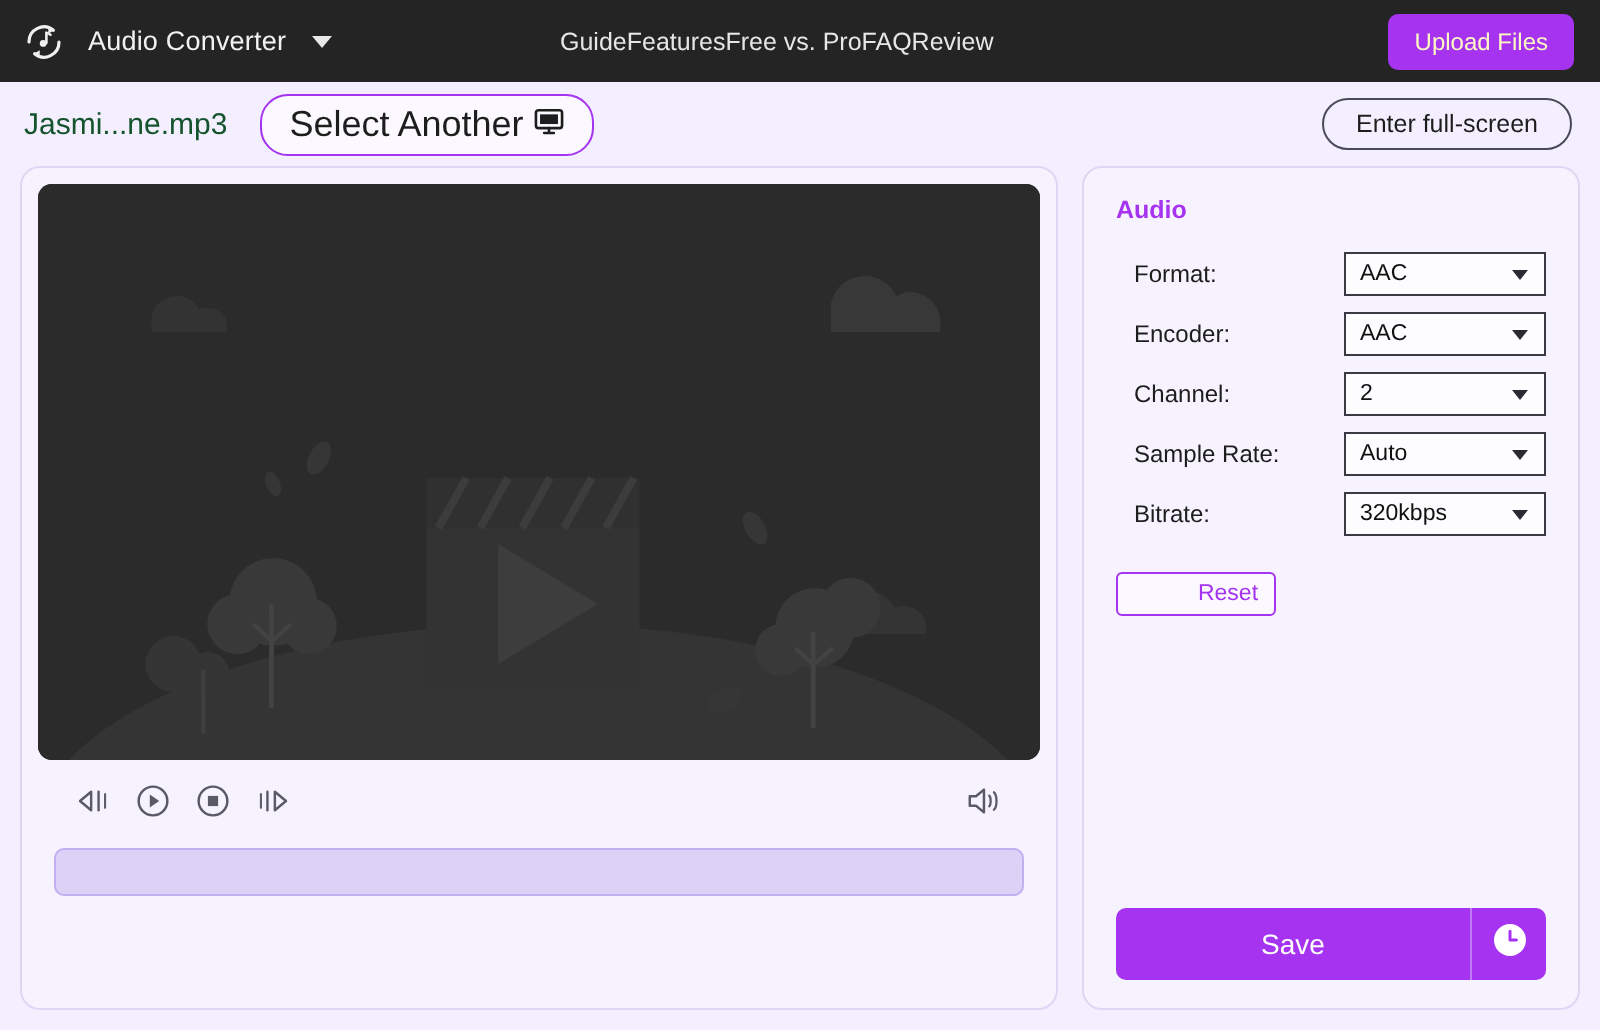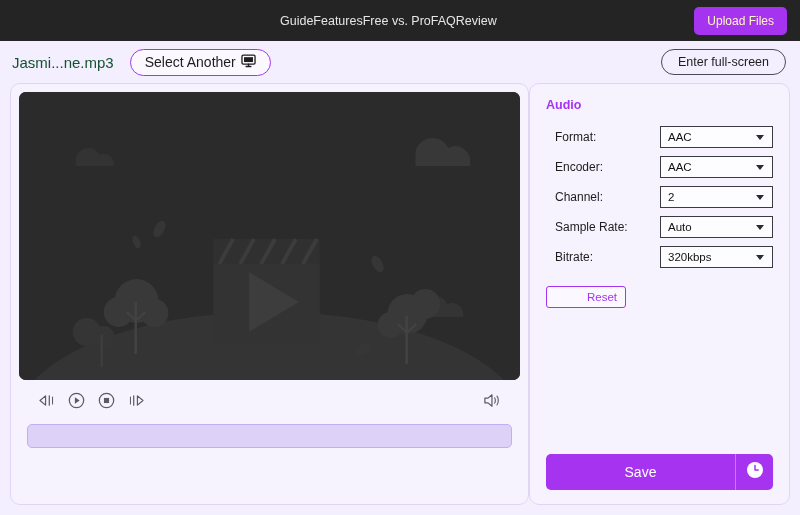--- a/index.html
+++ b/index.html
@@ -76,42 +76,42 @@
   }
   .select-another {
     margin-left: 16px;
     display: inline-flex;
     align-items: center;
     gap: 5px;
     border: 1.4px solid #a533f0;
     border-radius: 14px;
     background: #fbf8ff;
     padding: 4px 14px;
-    font-size: 14px;
+    font-size: 18px;
     color: #1d1d1d;
     cursor: pointer;
     font-family: inherit;
   }
   .fullscreen-btn {
     position: absolute;
     right: 14px;
     border: 1.2px solid #4b4b57;
     border-radius: 14px;
     background: transparent;
     padding: 5px 16px;
     font-size: 12.5px;
     color: #1d1d1d;
     cursor: pointer;
     font-family: inherit;
   }
 
   
   .main {
     display: flex;
-    gap: 0;
+    gap: 12px;
     padding: 0 10px 10px 10px;
     height: 432px;
   }
 
   
   .player-card {
     width: 519px;
     background: #f6f2fe;
     border: 1px solid #e0d6f4;
     border-radius: 10px;
@@ -241,20 +241,35 @@
     display: flex;
     align-items: center;
     justify-content: center;
     cursor: pointer;
   }
 </style>
 </head>
 <body>
 
 <div class="topnav">
+  <div class="brand">
+    <span>
+      <svg class="logo-icon" viewBox="0 0 24 24">
+        <path d="M4.5 12a7.5 7.5 0 0 1 12.2-5.9" fill="none" stroke="#f0f0f0" stroke-width="1.6" stroke-linecap="round"></path>
+        <path d="M19.5 12a7.5 7.5 0 0 1-12.2 5.9" fill="none" stroke="#f0f0f0" stroke-width="1.6" stroke-linecap="round"></path>
+        <path d="M14.2 4.2l2.8 2.1-2.9 1.6z" fill="#f0f0f0"></path>
+        <path d="M9.8 19.8L7 17.7l2.9-1.6z" fill="#f0f0f0"></path>
+        <path d="M13.2 7.4v5.1" stroke="#f0f0f0" stroke-width="1.3" fill="none" stroke-linecap="round"></path>
+        <circle cx="11.6" cy="12.7" r="1.7" fill="#f0f0f0"></circle>
+        <path d="M13.2 7.4c.9.2 1.6.5 2.1 1" stroke="#f0f0f0" stroke-width="1.2" fill="none" stroke-linecap="round"></path>
+      </svg>
+    </span>
+    <span class="brand-name">Audio Converter</span>
+    <span class="brand-caret"></span>
+  </div>
 
   <div class="navlinks">
     <span class="navlink">Guide</span>
     <span class="navlink">Features</span>
     <span class="navlink">Free vs. Pro</span>
     <span class="navlink">FAQ</span>
     <span class="navlink">Review</span>
   </div>
 
   <button class="upload-btn">Upload Files</button>

